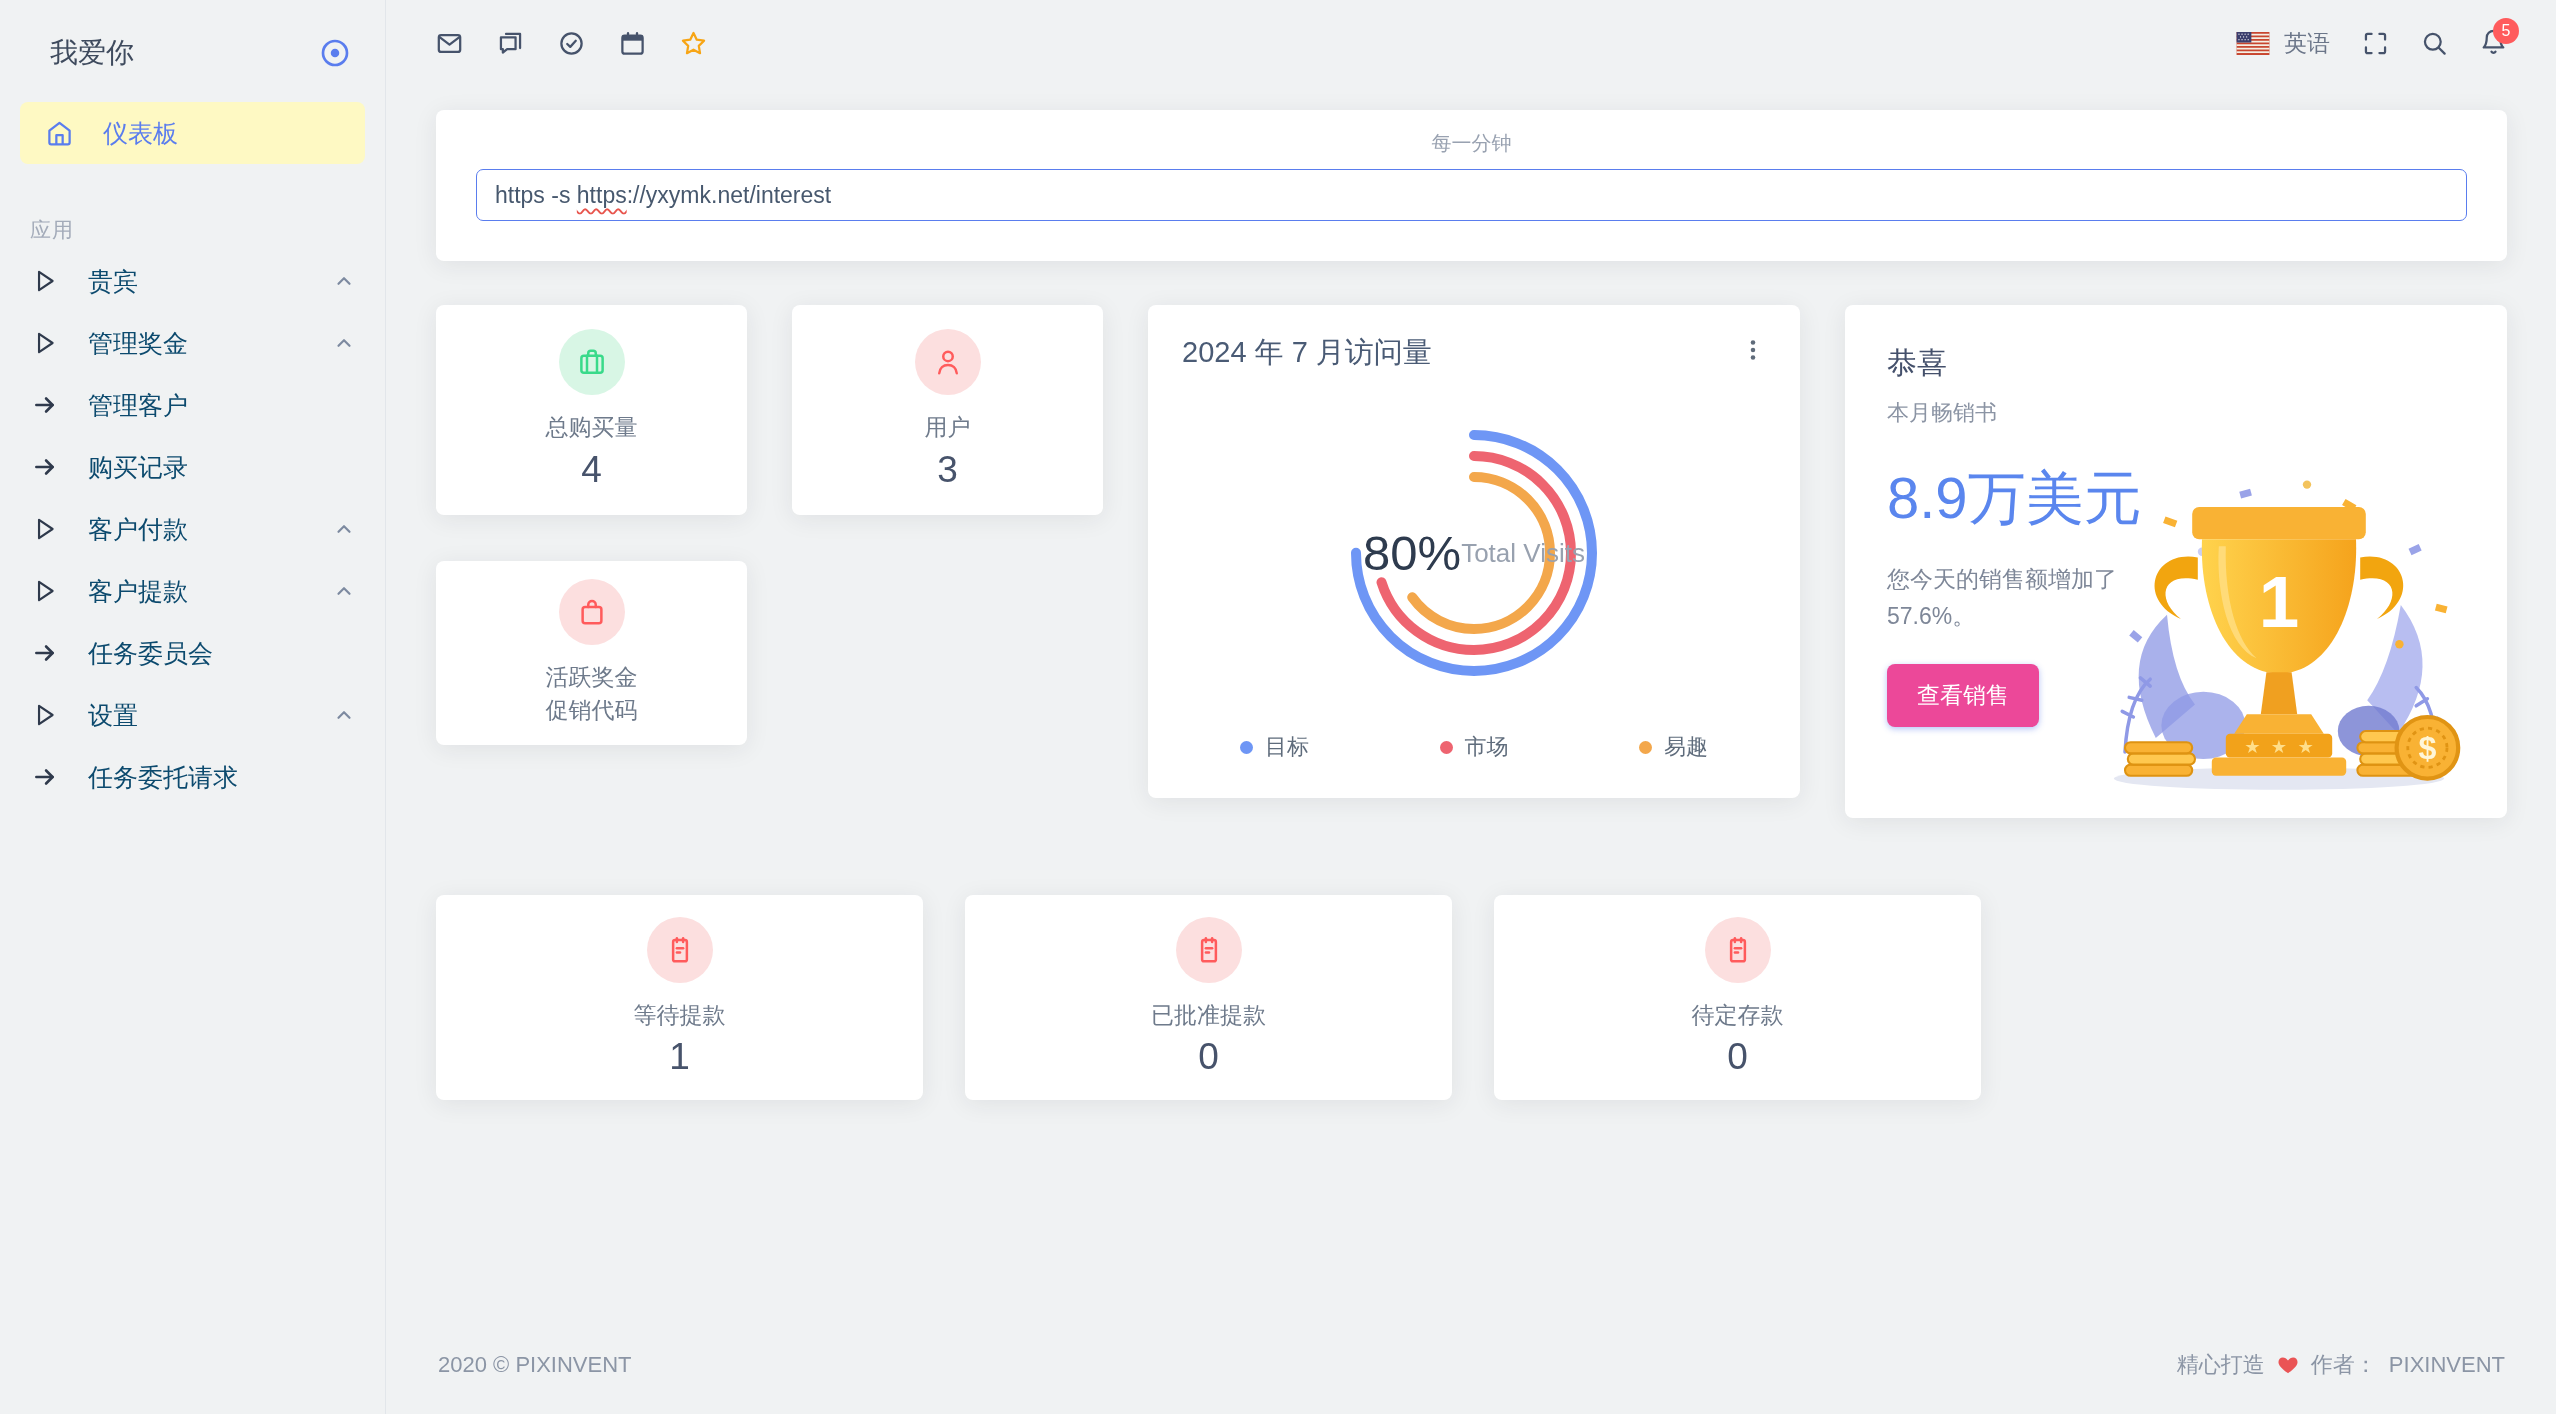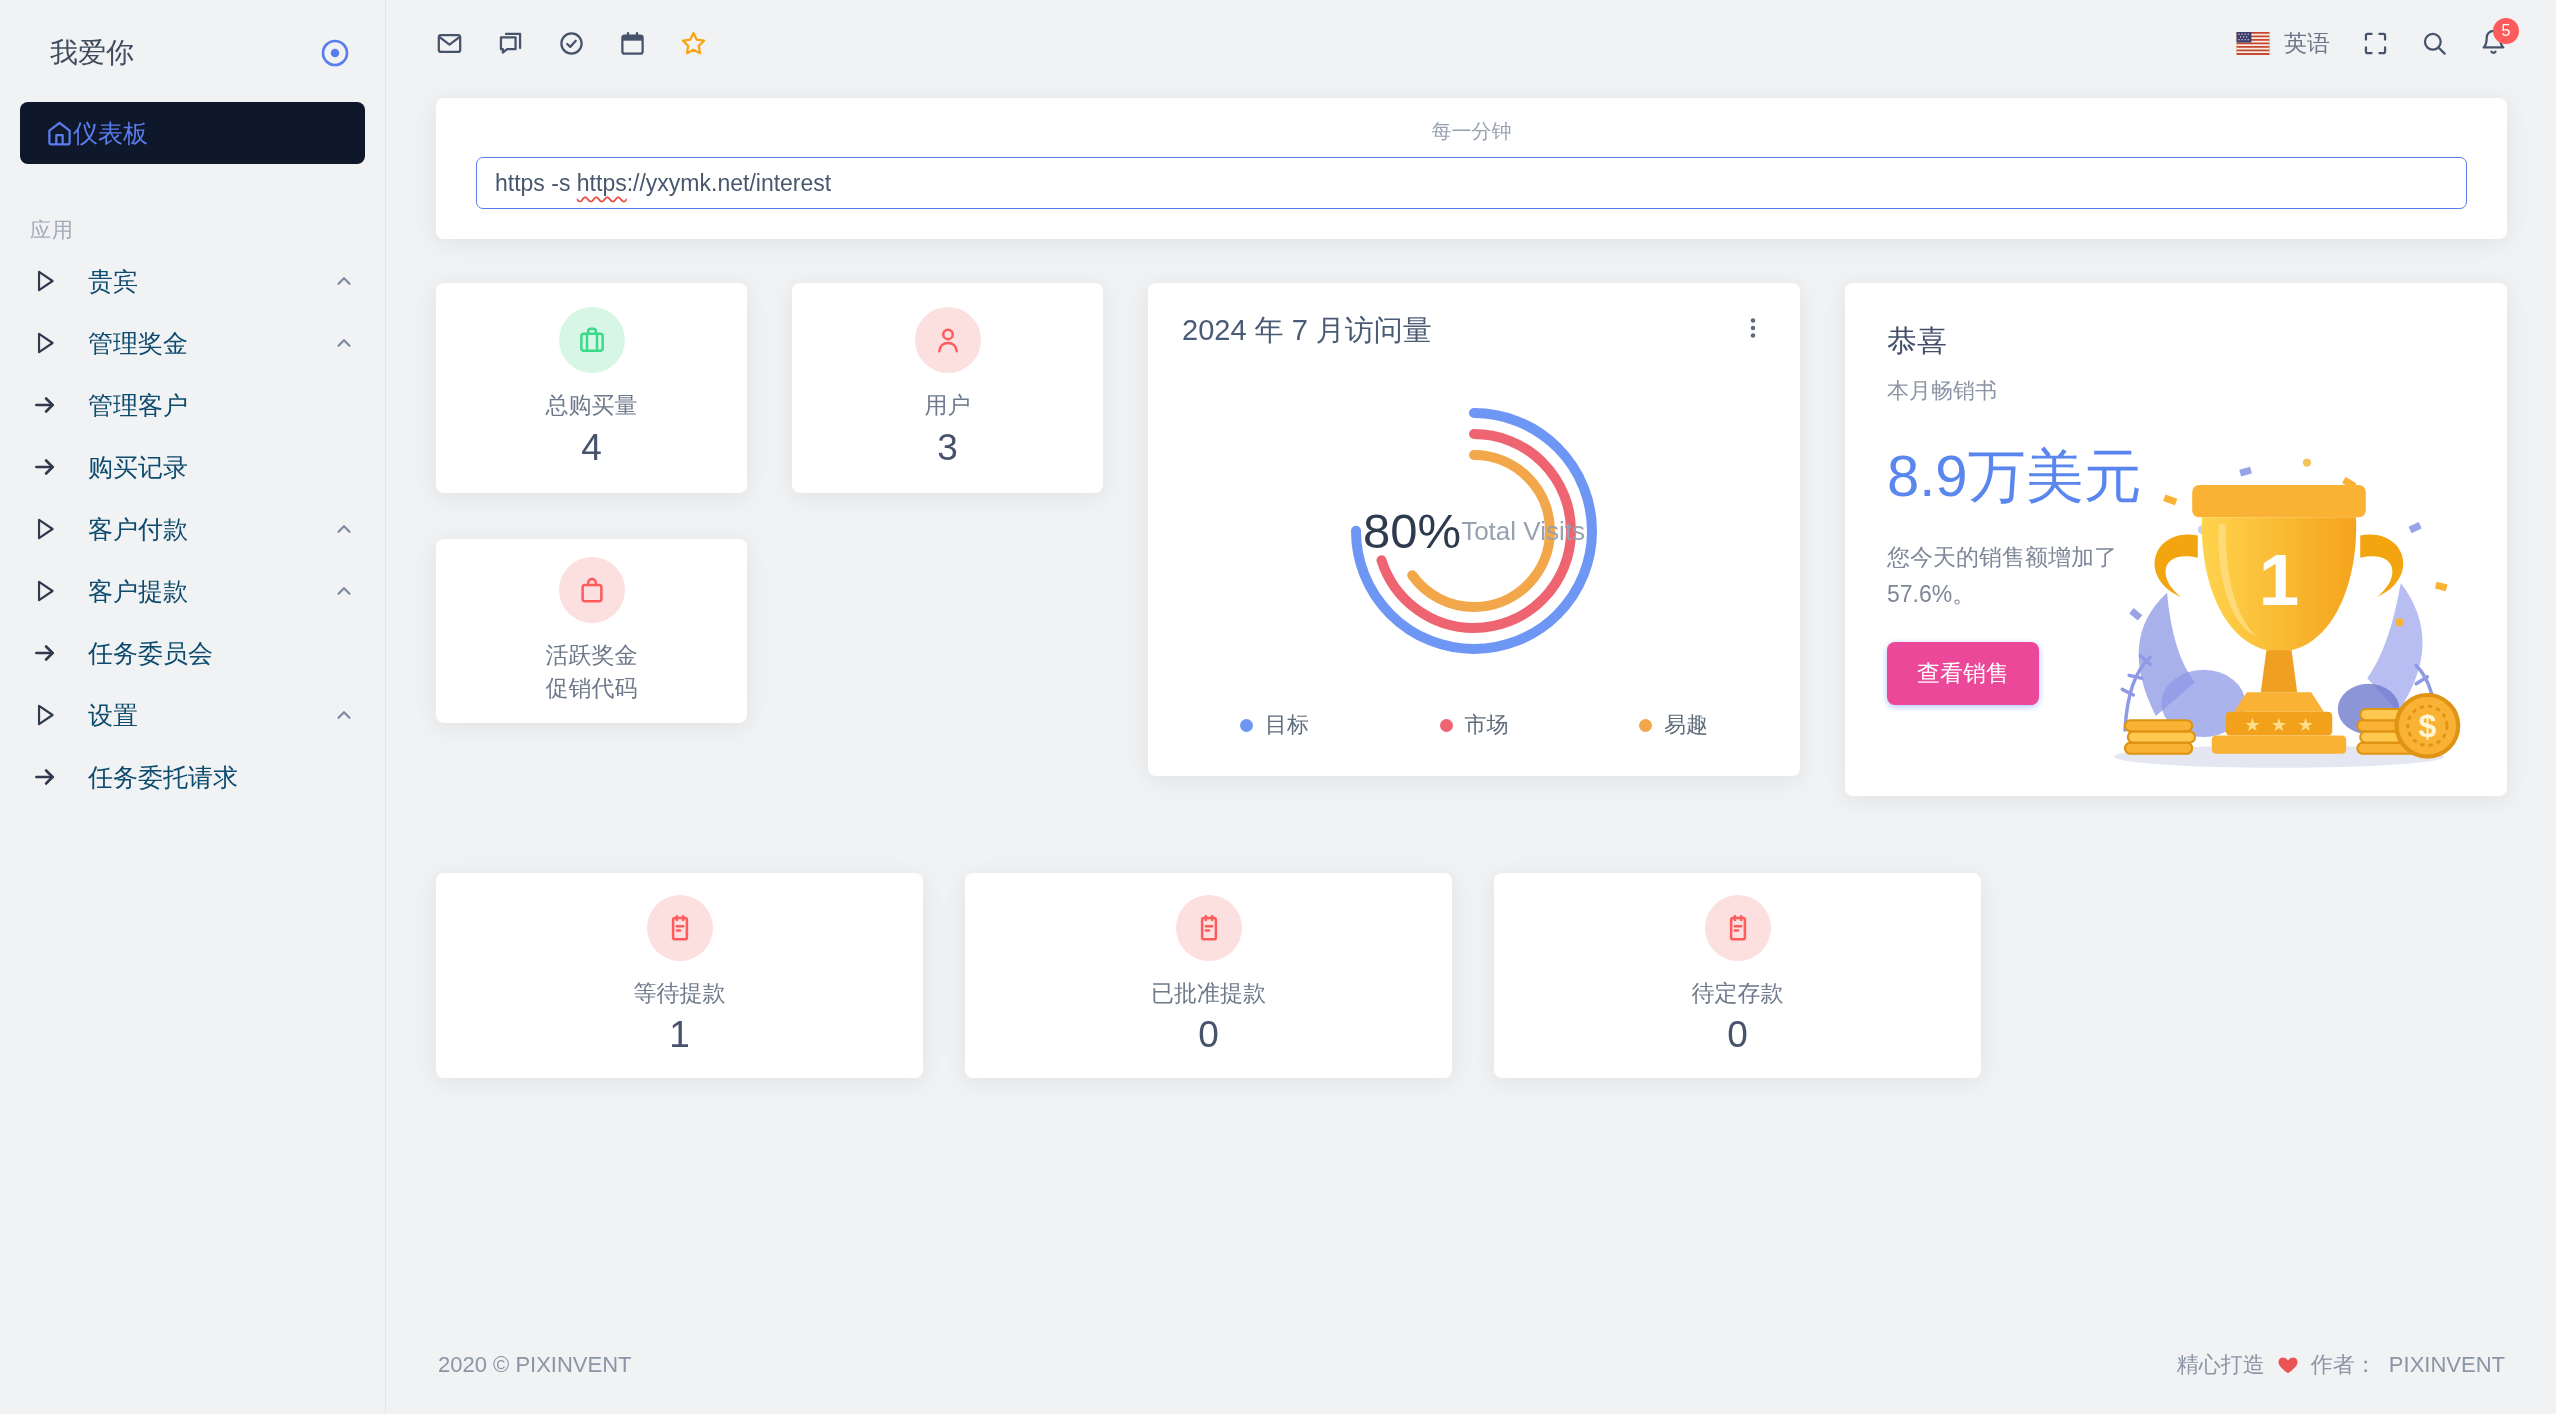--- a/index.html
+++ b/index.html
@@ -17,22 +17,22 @@
     width:386px; flex-shrink:0; height:100%;
     border-right:1px solid #e2e6ea;
     background:#f0f2f3;
     padding-top:34px;
   }
   .sidebar-header { display:flex; align-items:center; justify-content:space-between; padding:0 34px 0 30px; }
   .brand { font-size:28px; color:#3f4b5e;margin-left:20px; }
   .toggle-icon { color:#5a7dee; width:32px; height:32px; cursor:pointer; }
   .nav-active {
     margin:30px 20px 0 20px; height:62px; border-radius:8px;
-    background:#0f172a; color:#5a7dee;
-    display:flex; align-items:center; padding:0 26px;
+    background:#fef9c3; color:#5a7dee;
+    display:flex; align-items:center; gap:30px; padding:0 26px;
     font-size:25px; cursor:pointer;
   }
   .nav-active svg { color:#5a7dee; }
   .nav-section { margin:52px 0 6px 30px; font-size:21px; color:#a3abb9; letter-spacing:1px; }
   .nav-item {
     height:62px; display:flex; align-items:center; gap:30px;
     padding:0 30px 0 32px; font-size:25px; color:#0c4a6e; cursor:pointer;
   }
   .nav-item .glyph { width:26px; height:26px; color:#2f3a4c; flex-shrink:0; }
   .nav-item .chev { margin-left:auto; width:22px; height:22px; color:#7d8aa0; }
@@ -51,21 +51,21 @@
   .bell-wrap { position:relative; cursor:pointer; }
   .badge {
     position:absolute; top:-10px; right:-12px; min-width:26px; height:26px;
     background:#ff5b5c; color:#fff; border-radius:13px; font-size:16px;
     display:flex; align-items:center; justify-content:center; padding:0 6px;
   }
 
   .card { background:#fff; border-radius:8px; box-shadow:0 4px 25px rgba(34,41,47,.08); }
 
   
-  .cron-panel { margin-top:12px; padding:20px 40px 30px; flex-shrink:0; }
+  .cron-panel { margin-top:24px; padding:20px 40px 40px; flex-shrink:0; }
   .cron-label { text-align:center; font-size:20px; color:#99a2b1; }
   .cron-input {
     margin-top:12px; height:52px; width:100%;
     border:1px solid #5a7dee; border-radius:7px;
     display:flex; align-items:center; padding:0 18px;
     font-size:23px; color:#47586e; background:#fff; cursor:text;
   }
   .squiggly { text-decoration:underline; text-decoration-style:wavy; text-decoration-color:#e8554d; text-underline-offset:5px; text-decoration-thickness:2px; }
 
   

